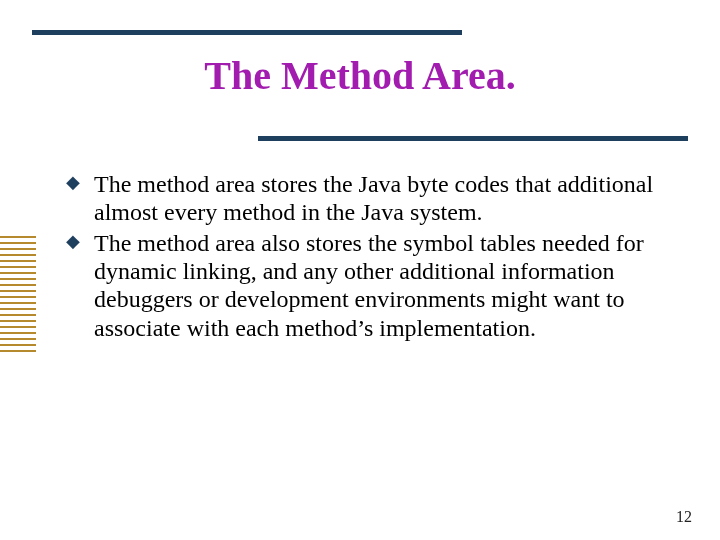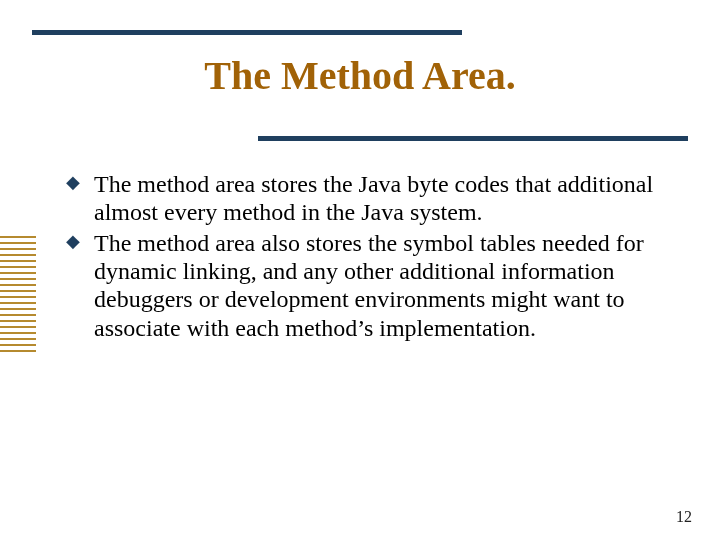--- a/index.html
+++ b/index.html
@@ -40,21 +40,21 @@
     background: #b58a2f;
   }
   .title {
     position: absolute;
     top: 52px;
     left: 0;
     width: 720px;
     text-align: center;
     font-size: 40px;
     font-weight: bold;
-    color: #a16207;
+    color: #a21caf;
   }
   .under-rule {
     position: absolute;
     top: 136px;
     left: 258px;
     width: 430px;
     height: 5px;
     background: #1f3f5f;
   }
   .body {

